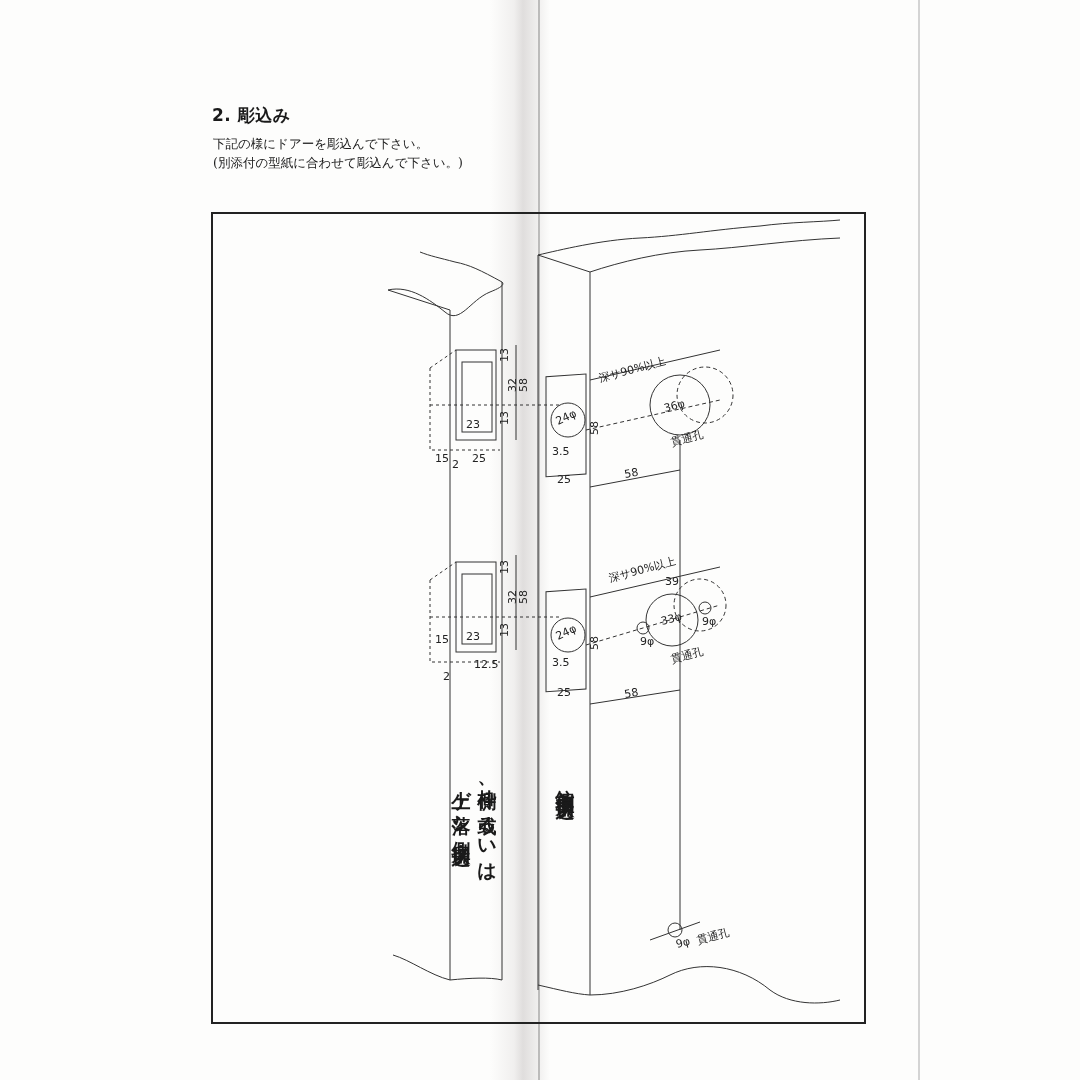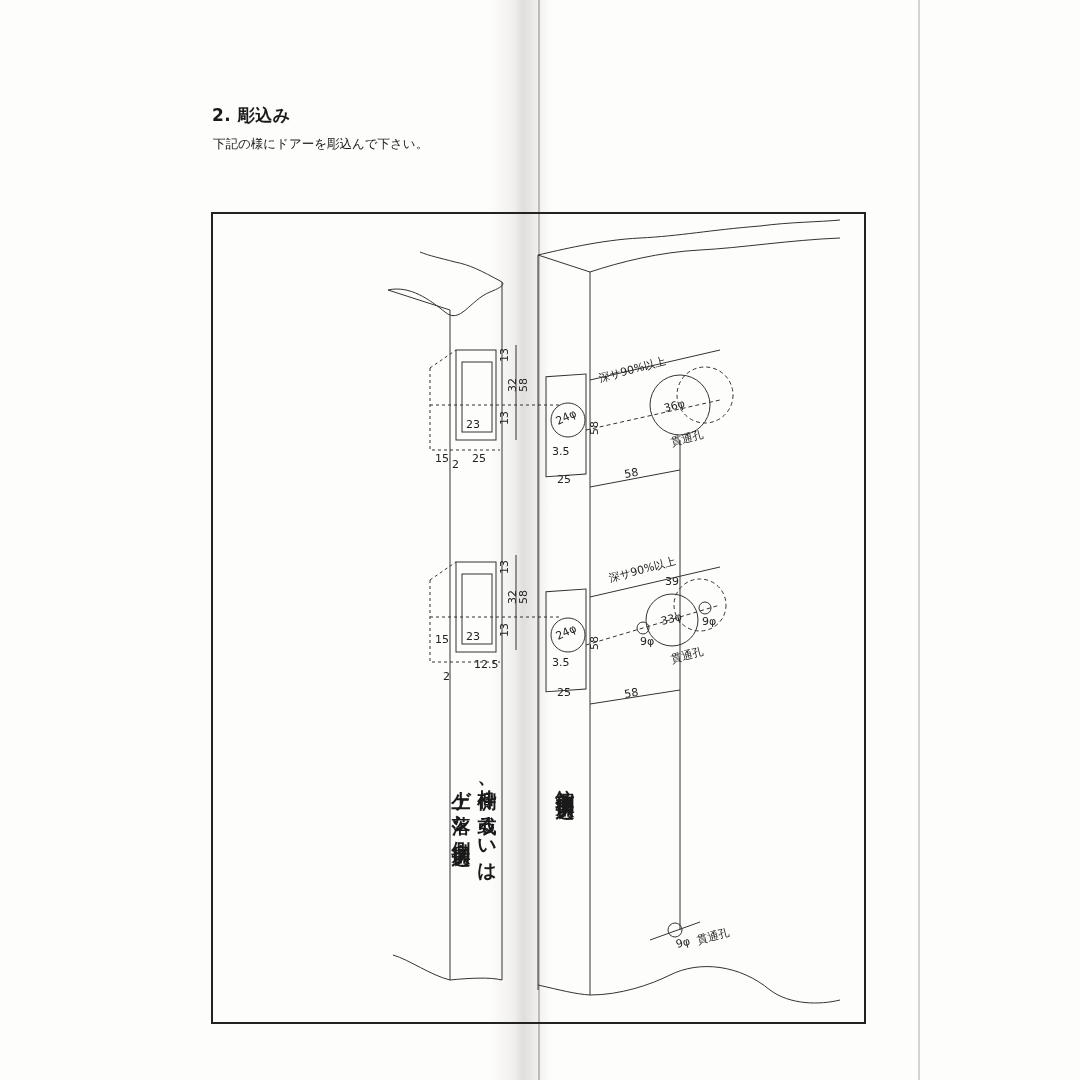--- a/index.html
+++ b/index.html
@@ -40,20 +40,21 @@
 <body>
 
 <div class="fold"></div>
 <div class="fold-line"></div>
 <div class="edge-right"></div>
 
 <div class="title">2. 彫込み</div>
 
 <div class="instructions">
   <div>下記の様にドアーを彫込んで下さい。</div>
+  <div>(別添付の型紙に合わせて彫込んで下さい。)</div>
 </div>
 
 <div class="frame"></div>
 
 <svg class="drawing" width="1080" height="1080">
   <g stroke="#333" stroke-width="1" fill="none">
 
     <path d="M388,290 C410,285 430,300 445,312 C460,325 470,300 490,292 C500,288 505,285 502,282 C480,270 470,265 455,262 C440,258 430,256 420,252"></path>
     <path d="M388,290 L450,310"></path>
     <line x1="450" y1="310" x2="450" y2="980"></line>

